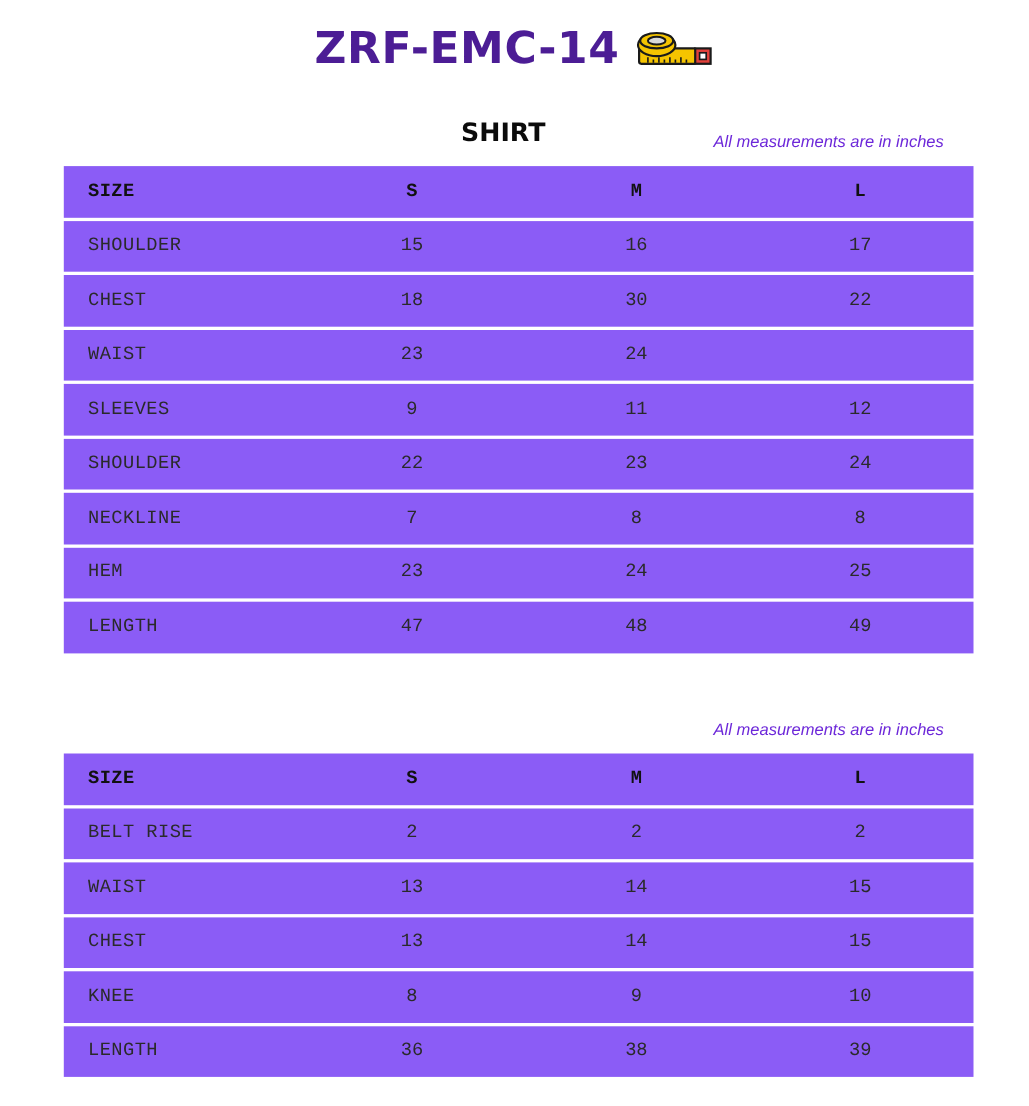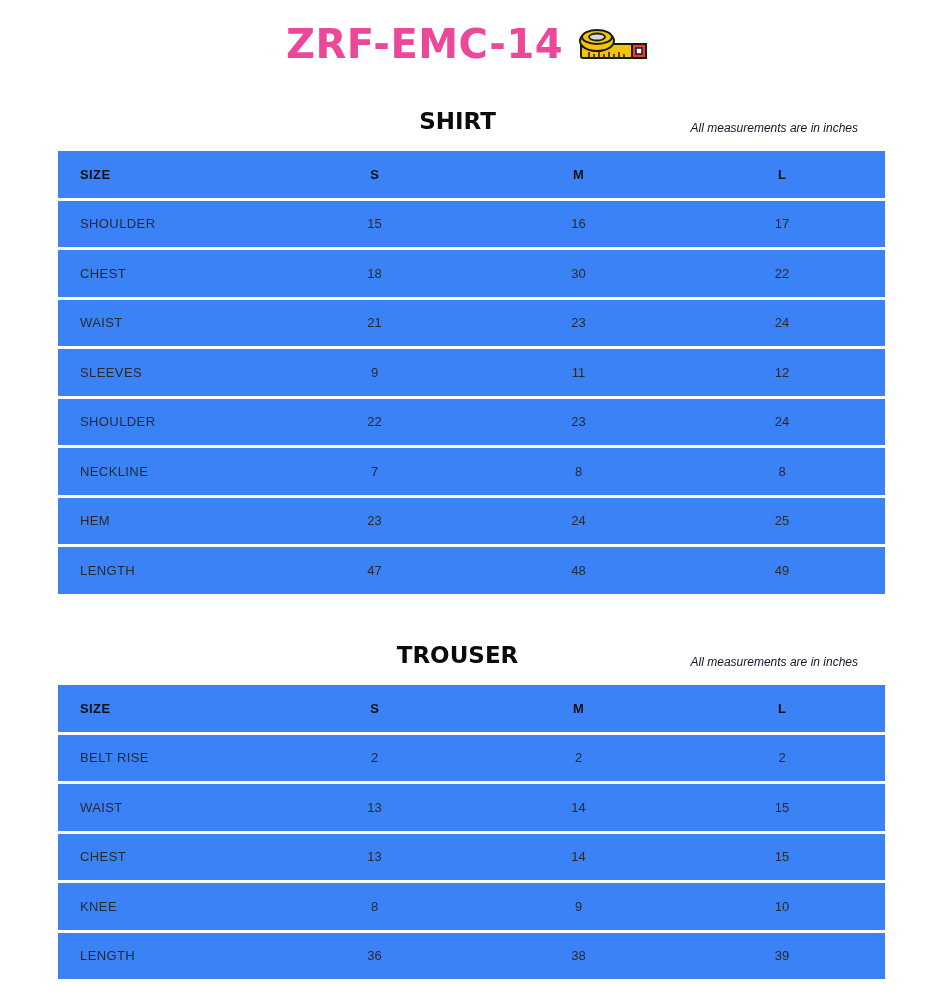--- a/index.html
+++ b/index.html
@@ -6,43 +6,43 @@
   body {
     width: 935px; height: 1005px; position: relative; overflow: hidden;
     font-family: "Liberation Sans", "DejaVu Sans", sans-serif; color: #111;
   }
   .title {
     position: absolute; top: 18px; left: 0; width: 935px;
     display: flex; justify-content: center; align-items: center; gap: 14px;
   }
   .title-text {
     font-family: "DejaVu Sans", sans-serif; font-weight: bold;
-    font-size: 40px; letter-spacing: 0.5px; color: #ec4899; line-height: 52px;
+    font-size: 40px; letter-spacing: 0.5px; color: #4c1d95; line-height: 52px;
   }
   .tape-icon { width: 72px; height: 38px; display: block; margin-top: 2px; }
 
   .section { position: absolute; left: 58px; width: 827px; }
   .section-head { position: relative; height: 50px; }
   .section-title {
     position: absolute; left: 0; width: 827px; top: 0; text-align: center;
     font-family: "DejaVu Sans", sans-serif; font-weight: bold; font-size: 23px;
     color: #0b0b0b; line-height: 40px;
   }
   .section-title.shirt { transform: translateX(-14px); }
   .section-title.trouser { transform: translateX(-14px); }
   .note {
     position: absolute; right: 27px; top: 20px;
-    font-style: italic; font-size: 12px; color: #0f172a;
+    font-style: italic; font-size: 15px; color: #6d28d9;
   }
 
   .table { width: 827px; }
   .row {
     display: grid; grid-template-columns: 213px 207px 201px 206px;
-    height: 46.5px; background: #3b82f6; margin-bottom: 3px;
-    align-items: center; font-size: 13px; color: #2a2a2a;
+    height: 46.5px; background: #8b5cf6; margin-bottom: 3px;
+    align-items: center; font-size: 17px; color: #2a2a2a; font-family: Liberation Mono, monospace;
   }
   .row:last-child { margin-bottom: 16px; }
   .row .c0 { padding-left: 22px; letter-spacing: 0.4px; }
   .row .c1, .row .c2, .row .c3 { text-align: center; }
   .row.header { font-weight: bold; color: #111; }
 </style>
 </head>
 <body>
 
 <div class="title">
@@ -89,21 +89,20 @@
       <div class="c3">17</div>
     </div>
     <div class="row">
       <div class="c0">CHEST</div>
       <div class="c1">18</div>
       <div class="c2">30</div>
       <div class="c3">22</div>
     </div>
     <div class="row">
       <div class="c0">WAIST</div>
-      <div class="c1">21</div>
       <div class="c2">23</div>
       <div class="c3">24</div>
     </div>
     <div class="row">
       <div class="c0">SLEEVES</div>
       <div class="c1">9</div>
       <div class="c2">11</div>
       <div class="c3">12</div>
     </div>
     <div class="row">
@@ -128,21 +127,20 @@
       <div class="c0">LENGTH</div>
       <div class="c1">47</div>
       <div class="c2">48</div>
       <div class="c3">49</div>
     </div>
   </div>
 </div>
 
 <div class="section" style="top:635px;">
   <div class="section-head">
-    <div class="section-title trouser">TROUSER</div>
     <div class="note">All measurements are in inches</div>
   </div>
   <div class="table">
     <div class="row header">
       <div class="c0">SIZE</div>
       <div class="c1">S</div>
       <div class="c2">M</div>
       <div class="c3">L</div>
     </div>
     <div class="row">

